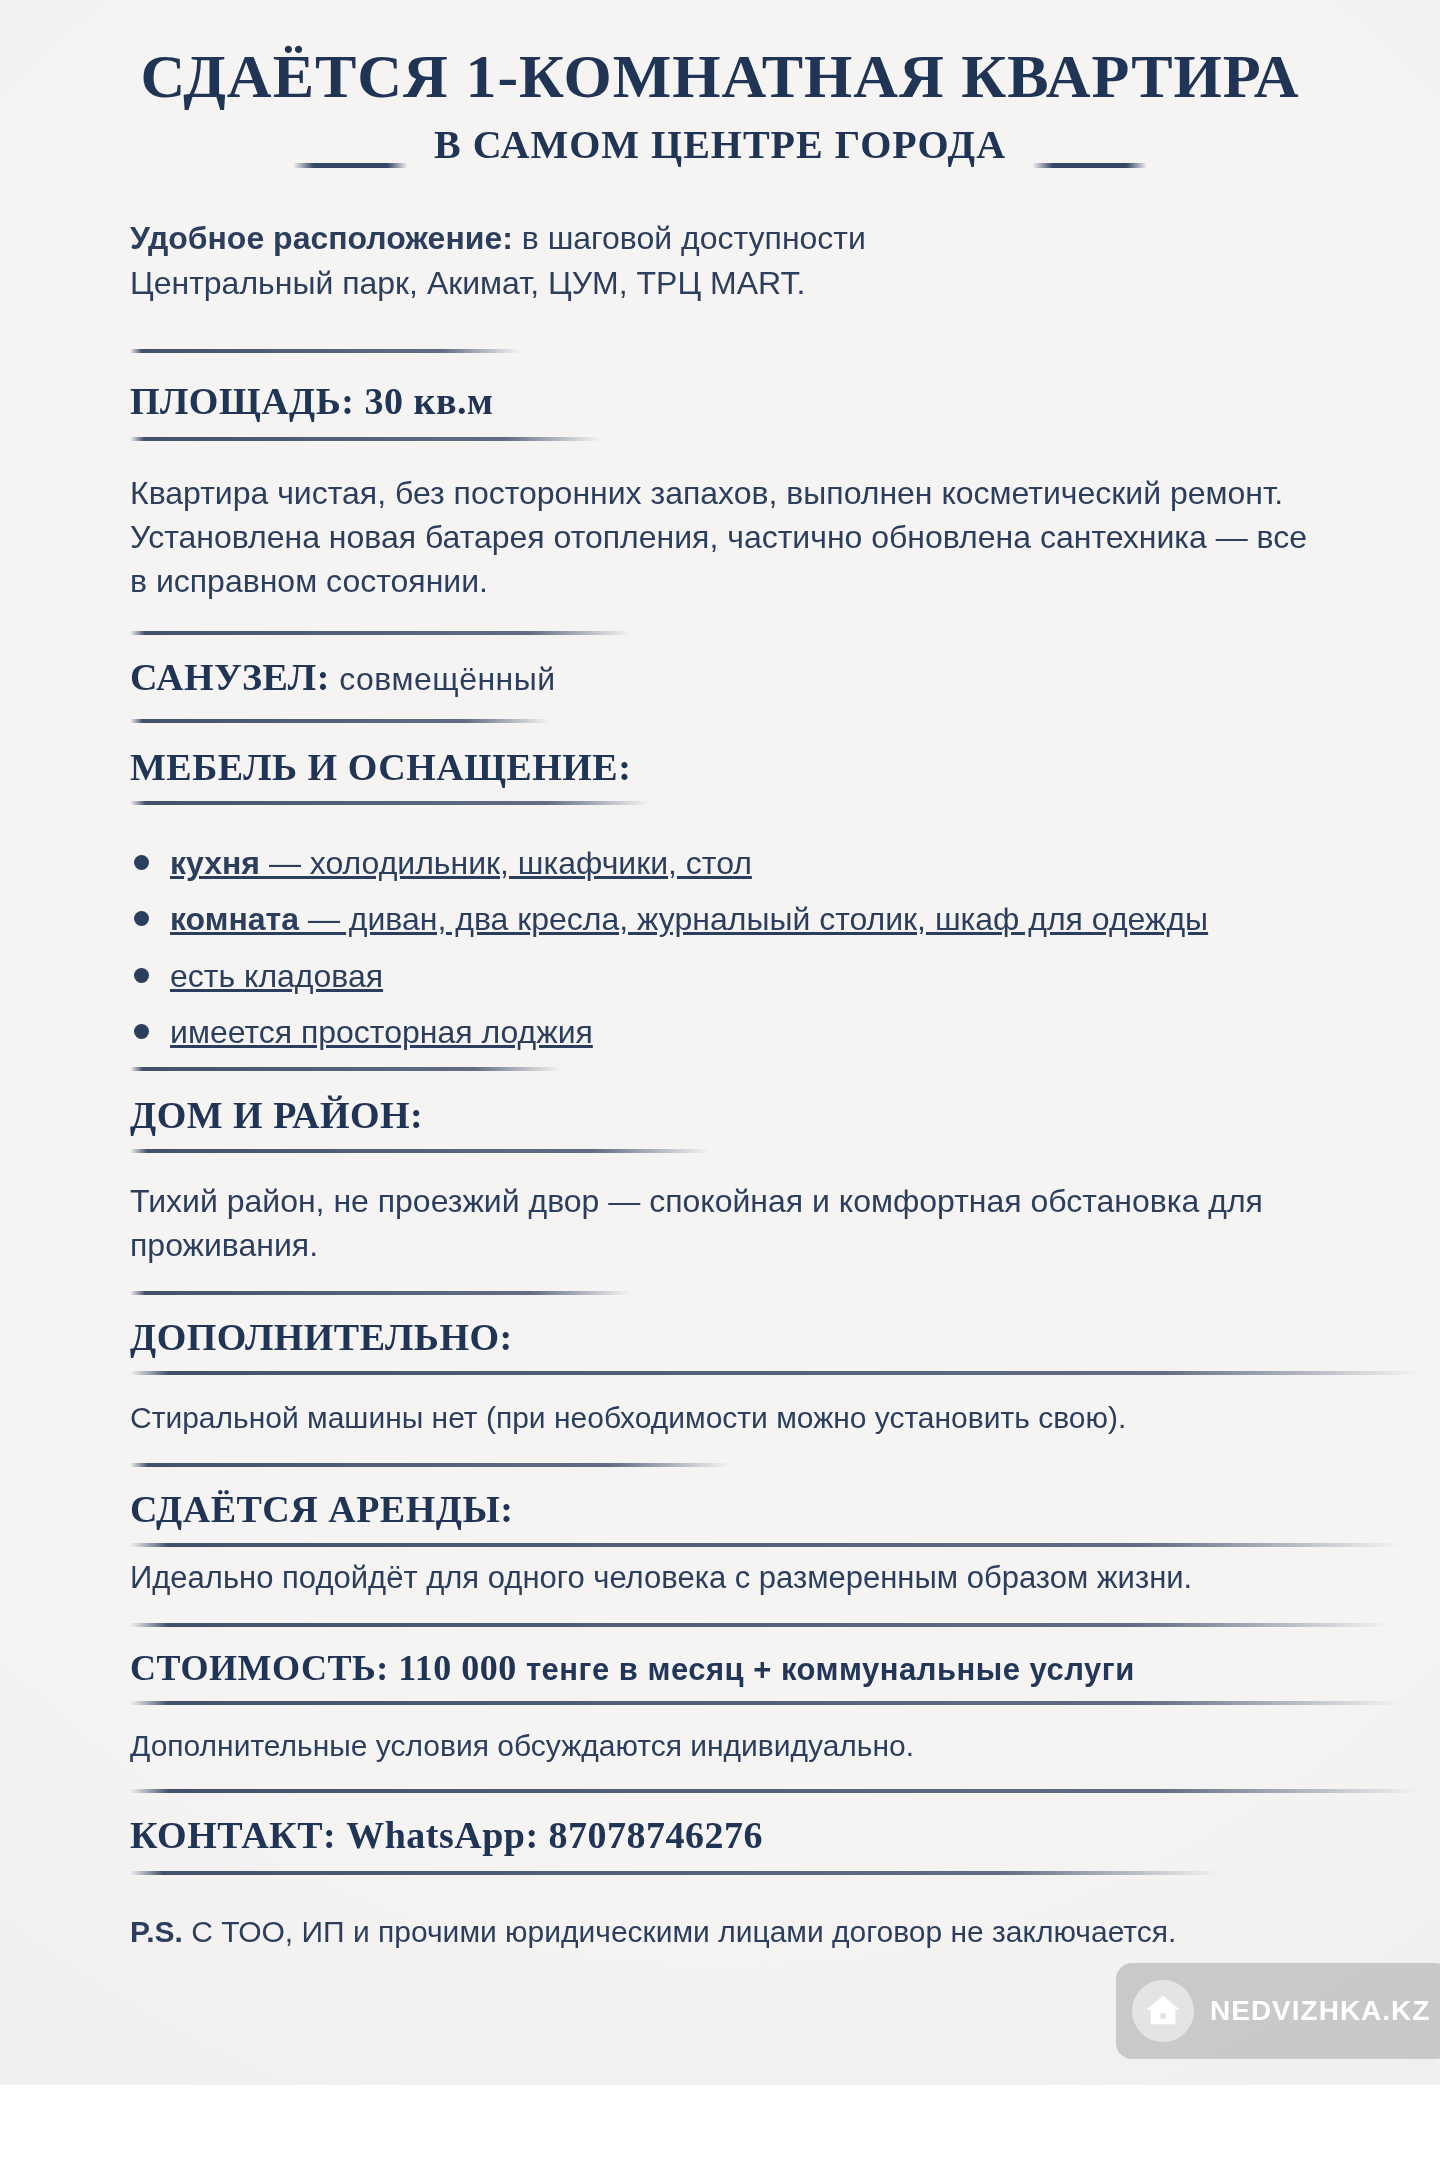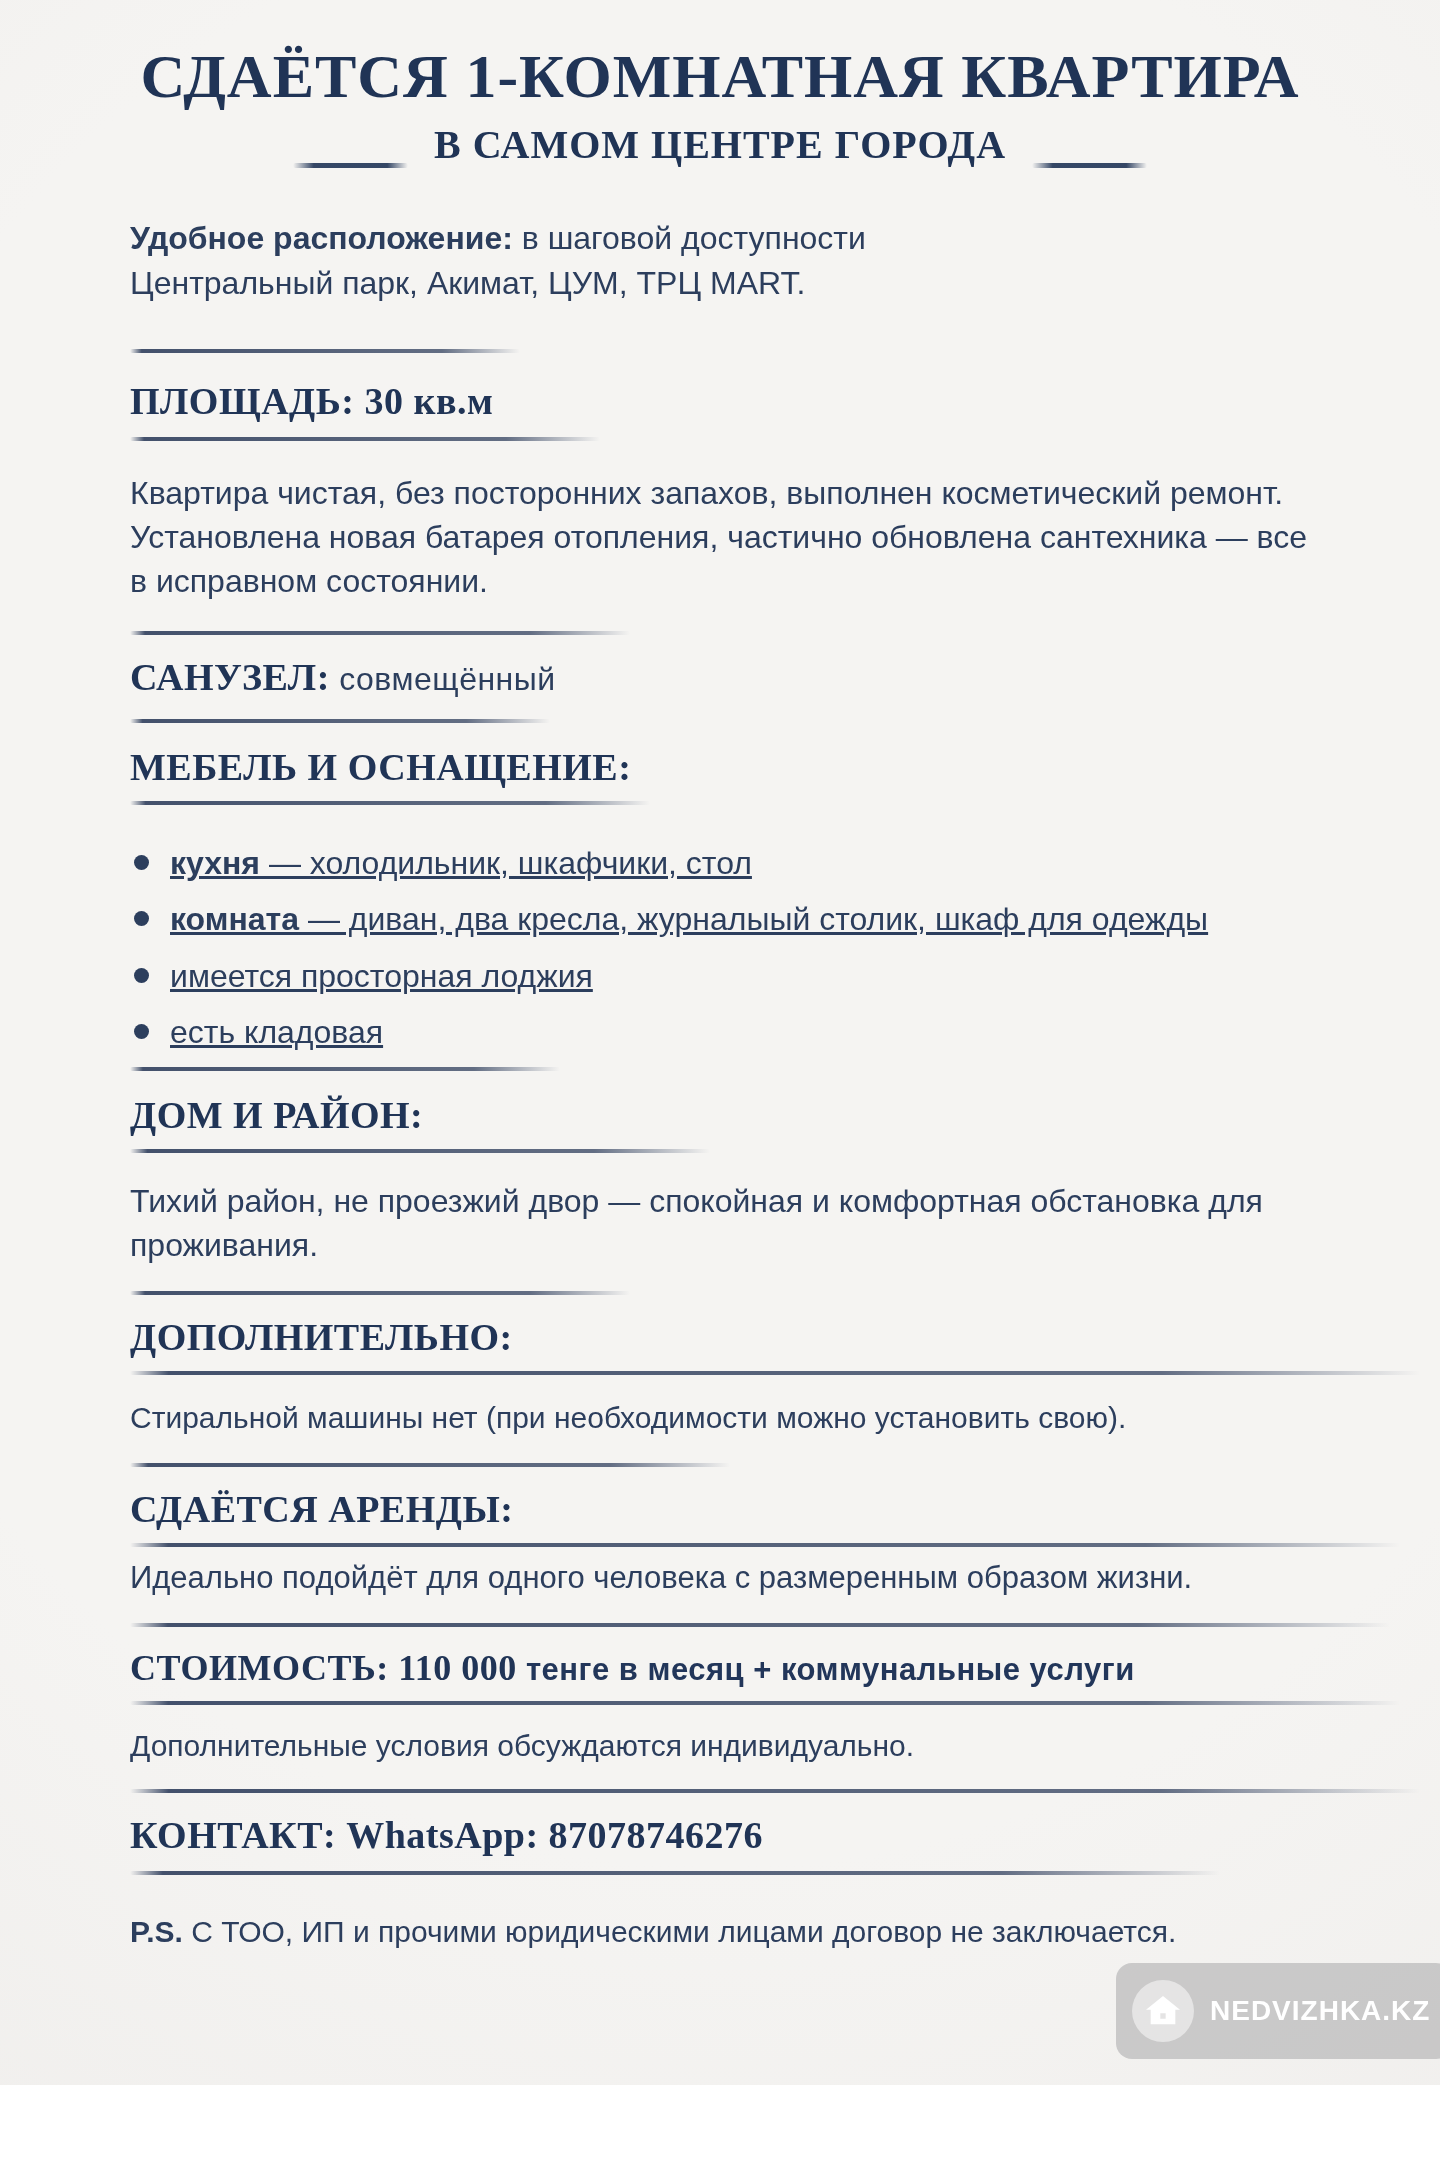--- a/index.html
+++ b/index.html
@@ -106,22 +106,22 @@
 
     <div class="divider dw-420 mt20"></div>
 
     <div class="heading serif mt22">МЕБЕЛЬ И ОСНАЩЕНИЕ:</div>
 
     <div class="divider dw-520 mt12"></div>
 
     <ul class="features">
       <li><span class="dot"></span><span class="b">кухня</span><span> — холодильник, шкафчики, стол</span></li>
       <li><span class="dot"></span><span class="b">комната</span><span> — диван, два кресла, журналыый столик, шкаф для одежды</span></li>
+      <li><span class="dot"></span><span class="b"></span><span>есть кладовая</span></li>
       <li><span class="dot"></span><span class="b"></span><span>имеется просторная лоджия</span></li>
-      <li><span class="dot"></span><span class="b"></span><span>есть кладовая</span></li>
     </ul>
 
     <div class="divider dw-430 mt6"></div>
 
     <div class="heading serif mt22">ДОМ И РАЙОН:</div>
 
     <div class="divider dw-580 mt12"></div>
 
     <p class="para mt26" style="margin-bottom:0; max-width:1160px">Тихий район, не проезжий двор — спокойная и комфортная обстановка для проживания.</p>
 

